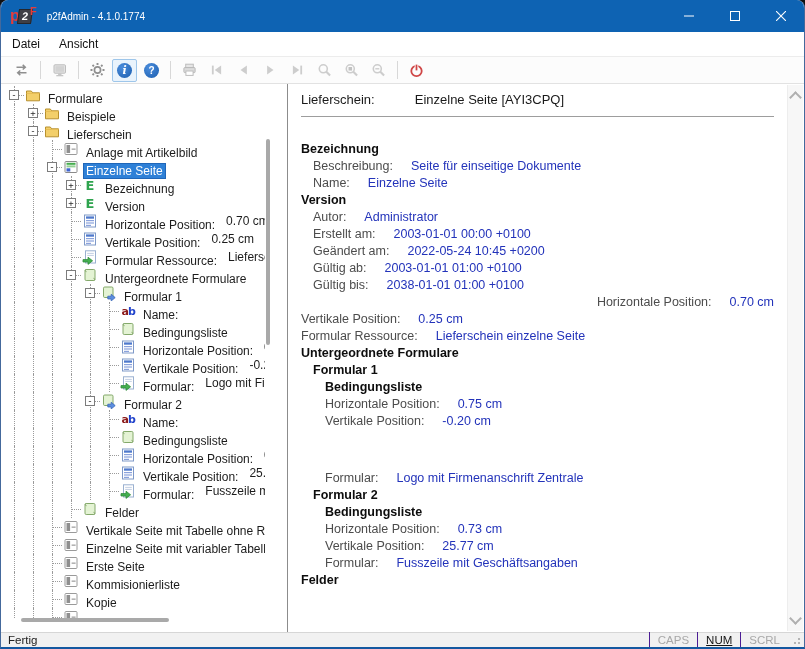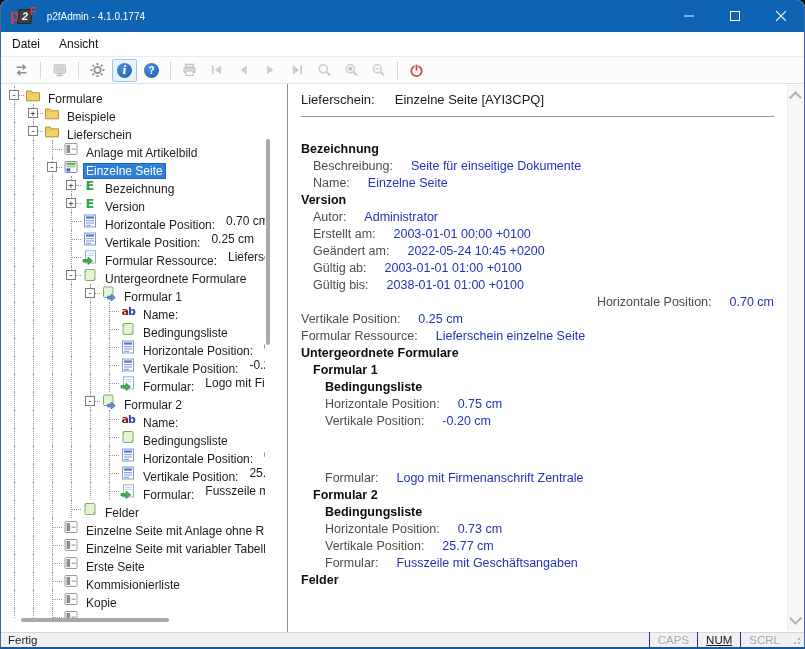--- a/index.html
+++ b/index.html
@@ -46,21 +46,21 @@
   .ticon{width:18px;height:16px;flex:none;display:flex;align-items:center;justify-content:center;margin-right:3px;}
   .tlabel{padding:1px 3px;margin-top:7px;}
   .tlabel.sel{background:var(--selection,#2e80d7);color:#fff;border:1px solid var(--selection-border,#1f66b8);padding:0 2px;}
   .tvalue{margin-left:8px;}
   .tree-vscroll{position:absolute;right:17px;top:55px;width:4px;height:206px;background:#a9a9a9;border-radius:2px;}
   .tree-hscroll{position:absolute;left:20px;bottom:10px;width:148px;height:4px;background:#a9a9a9;border-radius:2px;}
 
   
   .detail-panel{flex:1;position:relative;padding:8px 30px 0 13px;background:#fff;min-width:0;}
   .detail-header{font-size:13px;color:#1a1a1a;white-space:nowrap;}
-  .detail-header .hval{margin-left:20px;}
+  .detail-header .hval{margin-left:40px;}
   .detail-rule{border:none;border-top:1px solid #9d9d9d;margin:9px 0 0 0;}
   .props{margin-top:24px;font-size:12.5px;}
   .prow{height:17px;line-height:17px;white-space:nowrap;}
   .phead{font-weight:bold;color:#0d0d0d;}
   .plabel{color:#4c4c4c;}
   .pvalue{color:var(--value-text,#2333ba);margin-left:18px;}
   .detail-vscroll{position:absolute;right:1px;top:1px;bottom:1px;width:16px;background:#f7f7f7;border-left:1px solid #ededed;}
   .chev{position:absolute;left:3px;width:9px;height:9px;border-left:2px solid #b0b0b0;border-top:2px solid #b0b0b0;}
   .chev.up{top:8px;transform:rotate(45deg);}
   .chev.down{bottom:8px;transform:rotate(225deg);}
@@ -838,21 +838,21 @@
               <span class="vline"></span>
               <span class="hstub"></span>
             </span>
             <span class="ticon">
               <svg width="16" height="16" viewBox="0 0 16 16">
                 <rect x="2" y="2.5" width="12" height="11" rx="1" fill="#fff" stroke="#9a9a9a"></rect>
                 <rect x="3.5" y="4" width="3.6" height="8" fill="#8f8f8f"></rect>
                 <rect x="8.6" y="7.4" width="4" height="1.6" fill="#b3b3b3"></rect>
               </svg>
             </span>
-            <span class="tlabel">Einzelne Seite mit Anlage ohne R</span>
+            <span class="tlabel">Vertikale Seite mit Tabelle ohne R</span>
           </div>
           <div class="trow">
             <span class="gcell">
               <span class="vline"></span>
             </span>
             <span class="gcell">
               <span class="vline"></span>
             </span>
             <span class="gcell">
               <span class="vline"></span>

